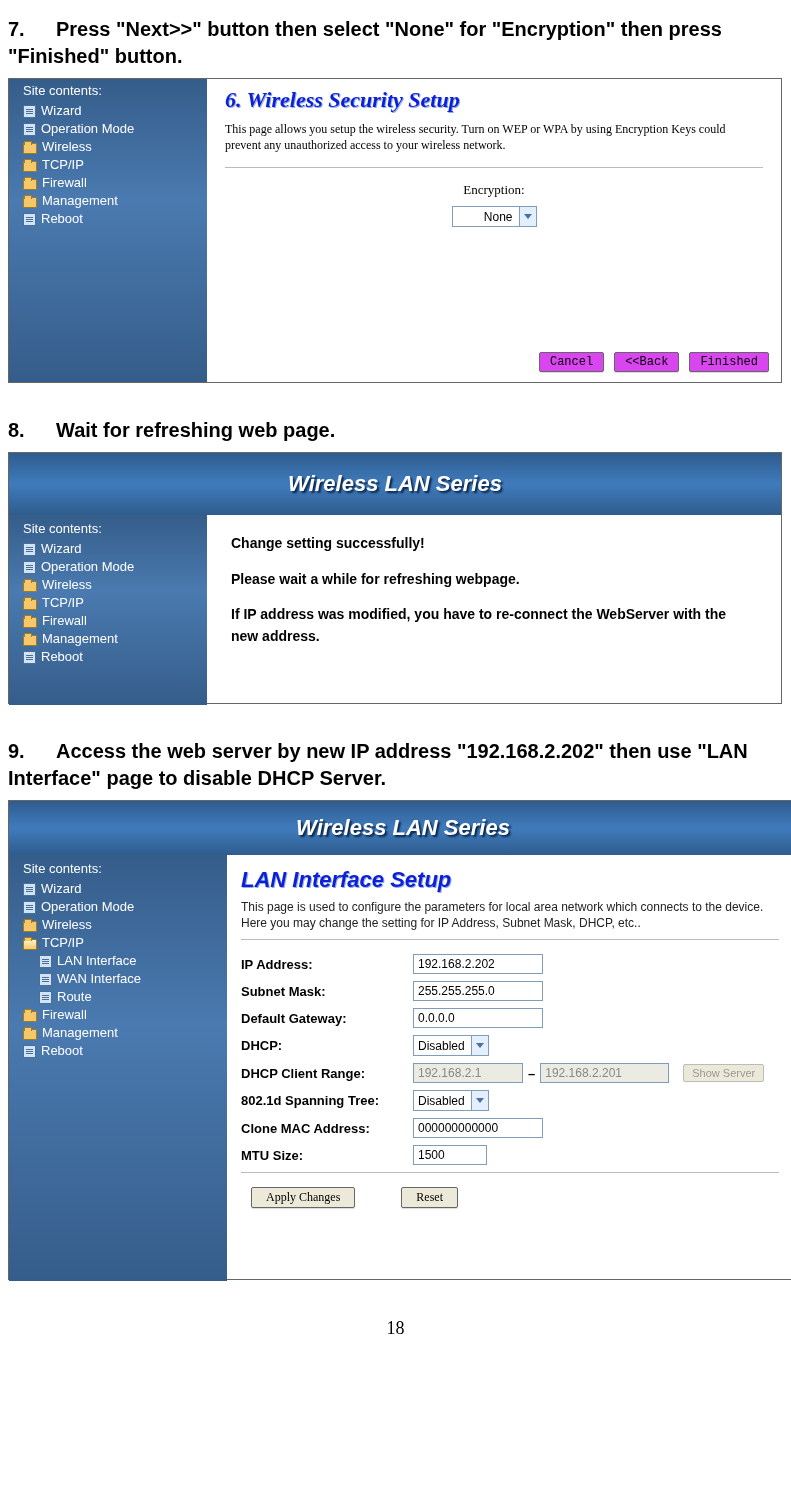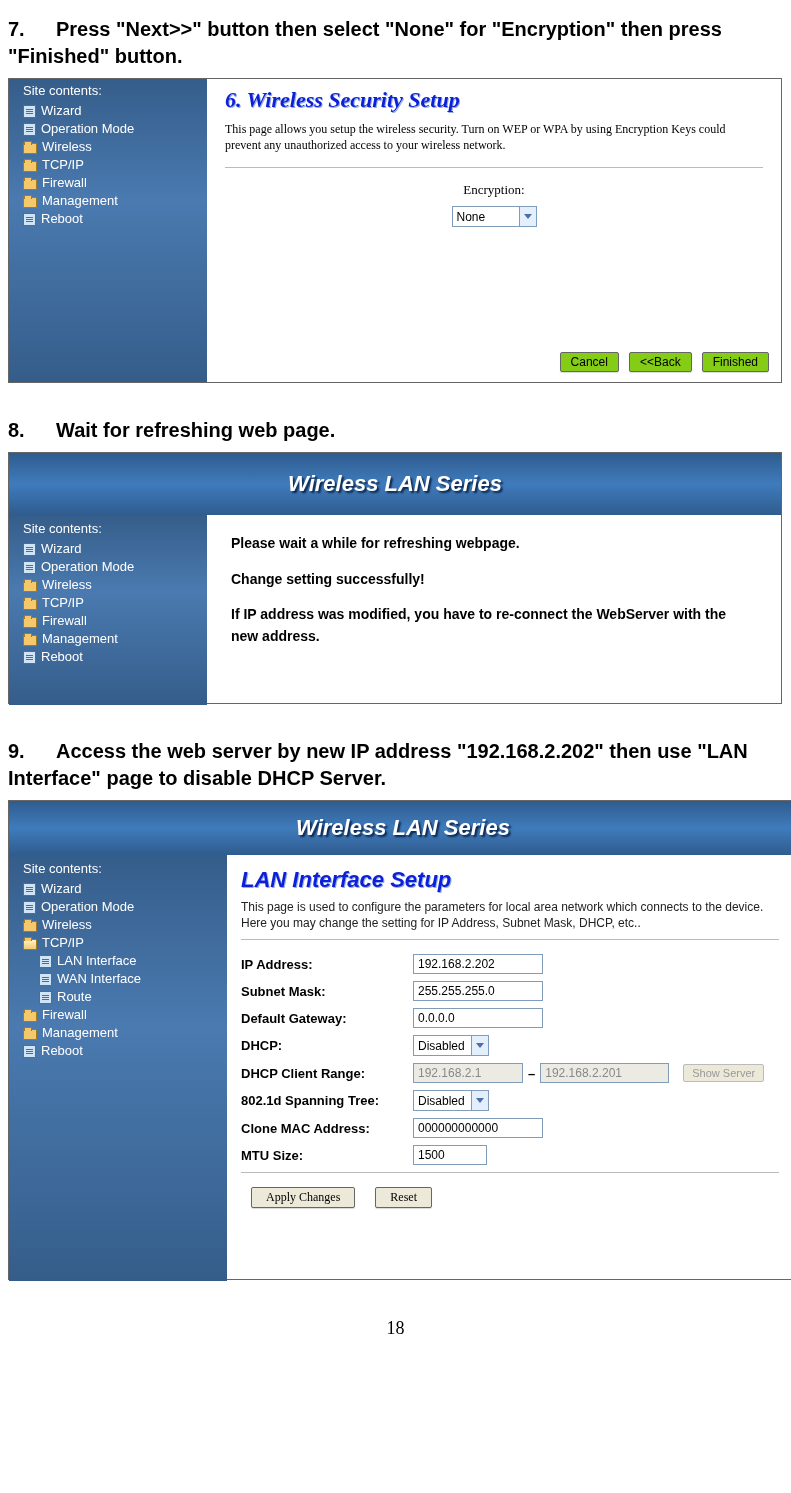--- a/index.html
+++ b/index.html
@@ -40,25 +40,25 @@
   .ico-folder::before { content:""; position:absolute; left:0; top:-3px; width:6px; height:3px; background:#f5c96b; border:1px solid #a37a1f; border-bottom:none; border-radius:1px 1px 0 0; }
   .ico-folder.open { background:linear-gradient(#fff3cc,#f5c96b); }
   .indent { padding-left: 24px; }
   .main1 { flex:1; padding: 8px 18px; position: relative; font-family: "Times New Roman", serif; }
   .main1 h2 { color:#0c1fd9; font-size:22px; font-weight:bold; font-style:italic; text-shadow:1px 1px 0 #93aee0; margin-bottom:8px; }
   .main1 .desc { font-size:12px; line-height:1.35; margin-bottom:14px; }
   .hr { border:none; border-top:1px solid #bbb; margin:4px 0 14px; }
   .enc-row { display:flex; align-items:center; gap:8px; font-size:13px;flex-direction:column; }
   .enc-row .lbl { font-weight:normal; }
   .select { display:inline-flex; align-items:center; border:1px solid #7f9db9; height:21px; background:#fff; font-family:Arial,sans-serif; font-size:12px; }
-  .select .val { padding:0 6px 0 4px; min-width:66px; }
+  .select .val { padding:0 6px 0 4px; min-width:66px;text-align:right; }
   .select .arrow { width:17px; height:19px; background:#e4effd; border-left:1px solid #7f9db9; display:flex; align-items:center; justify-content:center; }
   .select .arrow svg { width:8px; height:5px; }
   .btnrow1 { position:absolute; bottom:10px; right:12px; display:flex; gap:10px; }
-  .btn { border:1px solid #666; background:#84cc16; font-family:Liberation Sans, sans-serif; font-size:12px; padding:2px 10px; border-radius:2px; box-shadow:0 1px 1px rgba(0,0,0,.15); cursor:pointer; }
+  .btn { border:1px solid #666; background:#d946ef; font-family:Liberation Mono, monospace; font-size:12px; padding:2px 10px; border-radius:2px; box-shadow:0 1px 1px rgba(0,0,0,.15); cursor:pointer; }
   
   .panel2 {
     width: 774px; height: 252px; border:1px solid #666;
     background:#fff;
   }
   .banner { height:62px; background: linear-gradient(#2f5c8e,#3f7bbc 50%,#2f5c8e); display:flex; align-items:center; justify-content:center; }
   .banner-lbl { color:#fff; font-family: Verdana, Geneva, sans-serif; font-style: italic; font-weight: bold; font-size: 22px; text-shadow: 2px 2px 2px #0a254b; }
   .p2body { display:flex; }
   .sidebar2 { width:198px; background: linear-gradient(#355d8a,#4a7ab0 40%,#355d8a); color:#fff; font-size:13px; padding:6px 0 0 6px; height:190px; }
   .main2 { flex:1; padding: 18px 24px; font-family: Verdana, Arial, sans-serif; font-size: 14px; color:#000; font-weight:bold; line-height:1.55; }
@@ -73,21 +73,21 @@
   .main3 h2 { color:#0c1fd9; font-size:22px; font-weight:bold; font-style:italic; text-shadow:1px 1px 0 #93aee0; margin:2px 0 6px; font-family: Arial, sans-serif; }
   .main3 .desc { font-size:12px; line-height:1.35; color:#222; margin-bottom:8px; }
   .form-rows { margin-top: 10px; }
   .frow { display:flex; align-items:center; margin-bottom:7px; font-size:13px; }
   .frow .flbl { width:172px; font-weight:bold; }
   .textinput { border:1px solid #7f9db9; height:20px; width:130px; font-size:12px; padding:0 4px; font-family:Arial,sans-serif; background:#fff; }
   .textinput.disabled { background:#ebebe4; color:#888; }
   .sel-small .val { min-width:50px; }
   .dash { padding:0 5px; font-weight:bold; }
   .showclient { margin-left:14px; color:#999; border:1px solid #bbb; background:#ece9d8; font-size:11px; padding:2px 8px; border-radius:2px; }
-  .btnrow3 { margin-top:12px; padding-left:10px; display:flex; gap:20px; }
+  .btnrow3 { margin-top:12px; padding-left:10px; display:flex; gap:46px; }
   .btn3 { border:1px solid #666; background:#ece9d8; font-family:"Times New Roman",serif; font-size:12px; padding:2px 14px; border-radius:2px; box-shadow:0 1px 1px rgba(0,0,0,.15); cursor:pointer; }
   .pagenum { text-align:center; font-family:"Times New Roman",serif; font-size:18px; margin-top:38px; }
   .gap { height:28px; }
 </style>
 </head>
 <body>
 
 <div class="step">
   <span class="num">7.</span><span>Press "Next&gt;&gt;" button then select "None" for "Encryption" then press "Finished" button.</span>
 </div>
@@ -183,22 +183,22 @@
       <div class="tree-item">
           <span class="ico-folder"></span>
           <span>Management</span>
         </div>
       <div class="tree-item">
           <span class="ico-page"></span>
           <span>Reboot</span>
         </div>
     </div>
     <div class="main2">
+      <p>Change setting successfully!</p>
       <p>Please wait a while for refreshing webpage.</p>
-      <p>Change setting successfully!</p>
       <p class="last">If IP address was modified, you have to re-connect the WebServer with the new address.</p>
     </div>
   </div>
 </div>
 
 <div class="gap"></div>
 
 <div class="step">
   <span class="num">9.</span><span>Access the web server by new IP address "192.168.2.202" then use "LAN Interface" page to disable DHCP Server.</span>
 </div>

